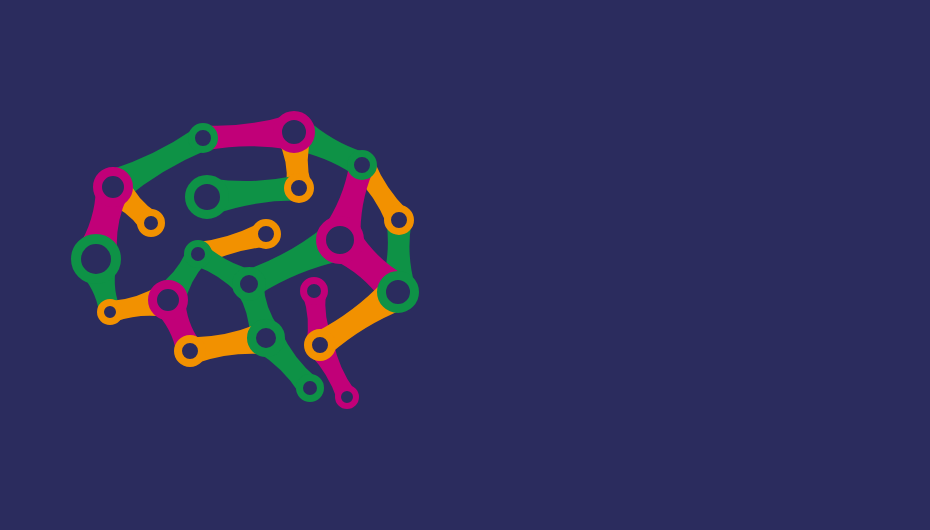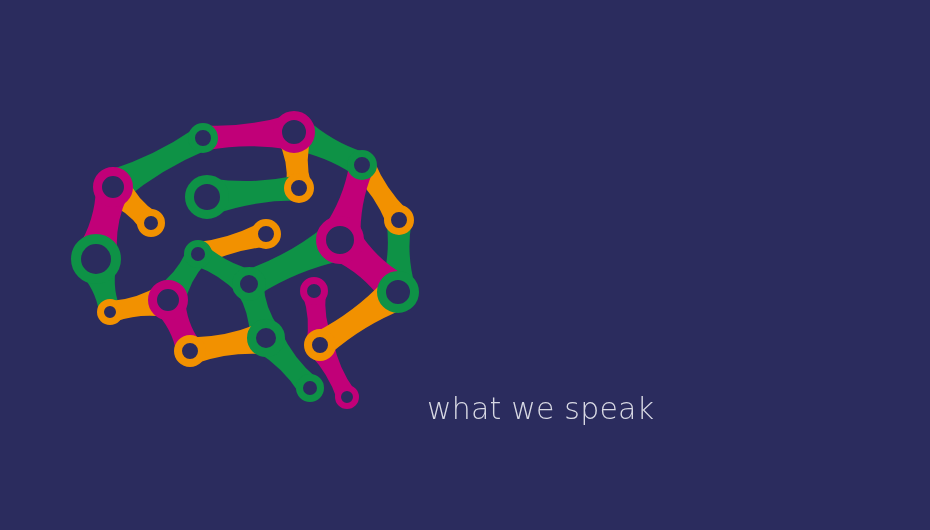--- a/index.html
+++ b/index.html
@@ -96,16 +96,15 @@
         <circle cx="259" cy="196" r="10.5" fill="#2b2c5e" stroke="#c10078" stroke-width="7"></circle>
         <circle cx="211" cy="243" r="14.5" fill="#2b2c5e" stroke="#0e9246" stroke-width="9"></circle>
         <circle cx="135" cy="256" r="12" fill="#2b2c5e" stroke="#f29100" stroke-width="8"></circle>
         <circle cx="265" cy="250" r="12" fill="#2b2c5e" stroke="#f29100" stroke-width="8"></circle>
         <circle cx="255" cy="293" r="10.5" fill="#2b2c5e" stroke="#0e9246" stroke-width="7"></circle>
         <circle cx="292" cy="302" r="9" fill="#2b2c5e" stroke="#c10078" stroke-width="6"></circle>
       </svg>
   </div>
 
   <div id="tagline">
-    <span class="tag-light">what we speak</span>
   </div>
 
 </div>
 
 </body></html>

